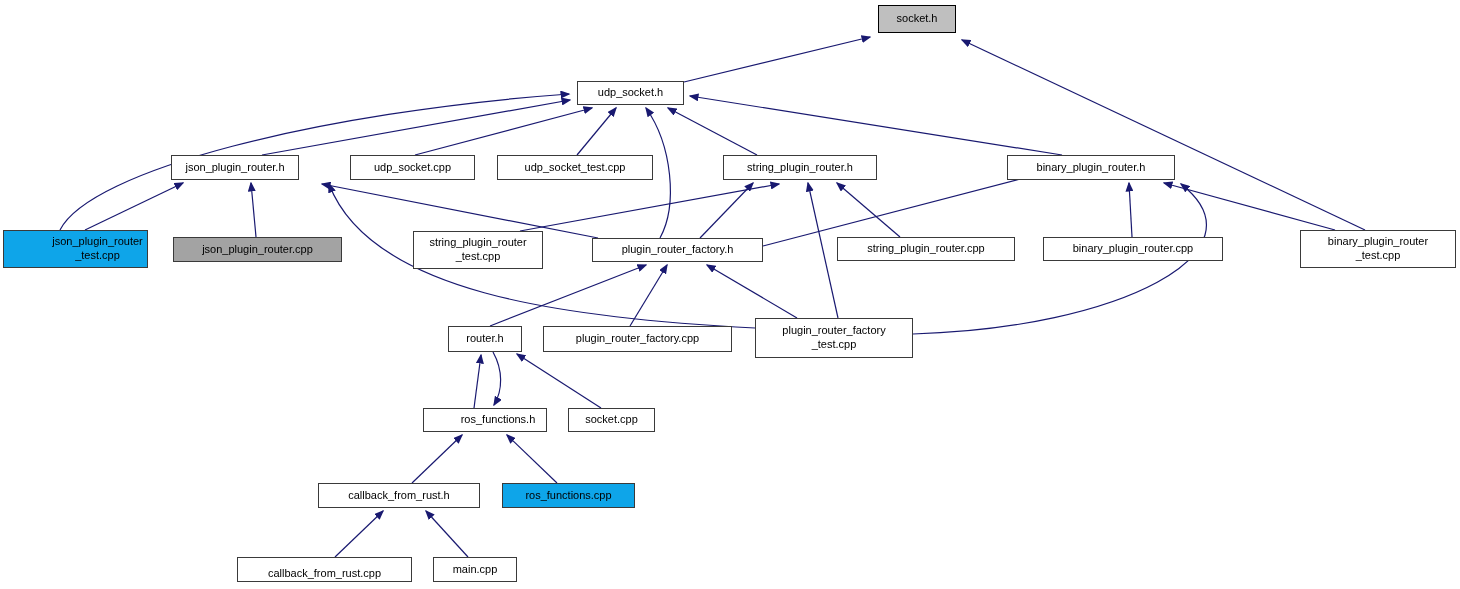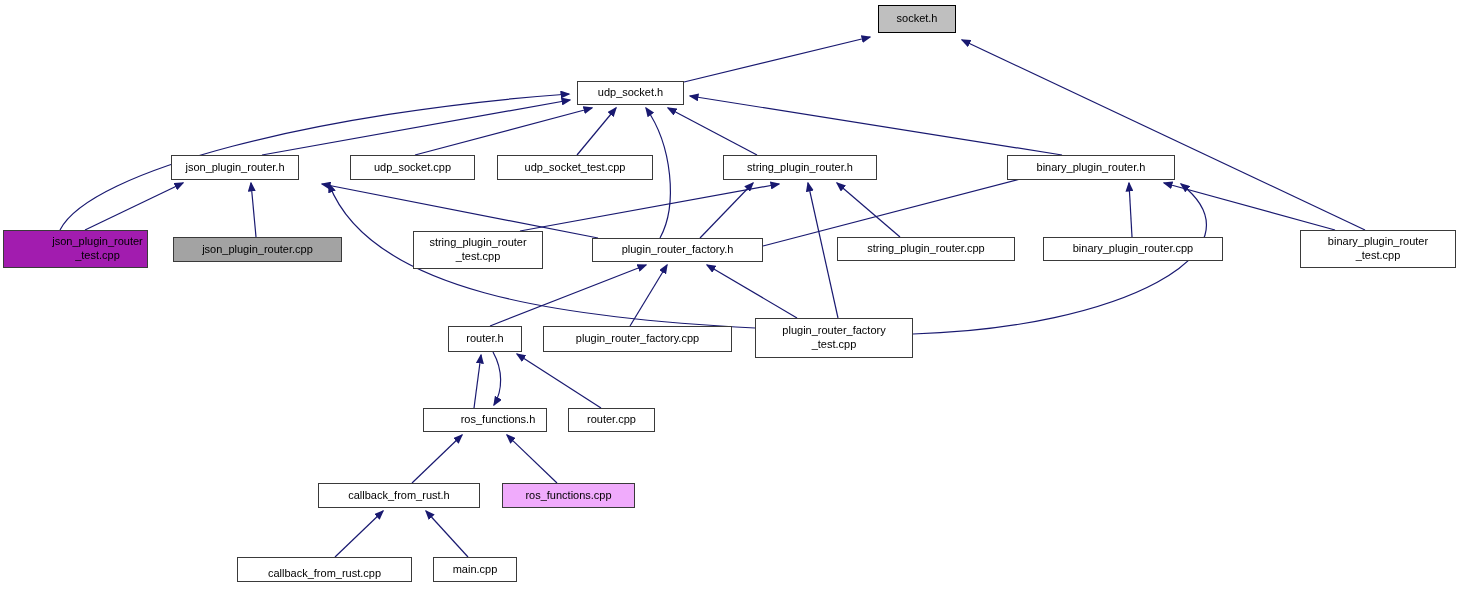--- a/index.html
+++ b/index.html
@@ -101,21 +101,21 @@
       </div>
       <div class="graph-node" style="left: 497px; top: 155px; width: 156px; height: 25px; background: rgb(255, 255, 255);">
         <span class="node-label-line">udp_socket_test.cpp</span>
       </div>
       <div class="graph-node" style="left: 723px; top: 155px; width: 154px; height: 25px; background: rgb(255, 255, 255); text-align: center;">
         <span class="node-label-line">string_plugin_router.h</span>
       </div>
       <div class="graph-node" style="left: 1007px; top: 155px; width: 168px; height: 25px; background: rgb(255, 255, 255);">
         <span class="node-label-line">binary_plugin_router.h</span>
       </div>
-      <div class="graph-node" style="left: 3px; top: 230px; width: 145px; height: 38px; background: #a21caf; padding-left: 44px;">
+      <div class="graph-node" style="left: 3px; top: 230px; width: 145px; height: 38px; background: #0ea5e9; padding-left: 44px;">
         <span class="node-label-line">json_plugin_router</span>
         <span class="node-label-line">_test.cpp</span>
       </div>
       <div class="graph-node" style="left: 173px; top: 237px; width: 169px; height: 25px; background: #a3a3a3;">
         <span class="node-label-line">json_plugin_router.cpp</span>
       </div>
       <div class="graph-node" style="left: 413px; top: 231px; width: 130px; height: 38px; background: rgb(255, 255, 255);">
         <span class="node-label-line">string_plugin_router</span>
         <span class="node-label-line">_test.cpp</span>
       </div>
@@ -139,26 +139,26 @@
         <span class="node-label-line">plugin_router_factory.cpp</span>
       </div>
       <div class="graph-node" style="left: 755px; top: 318px; width: 158px; height: 40px; background: rgb(255, 255, 255);">
         <span class="node-label-line">plugin_router_factory</span>
         <span class="node-label-line">_test.cpp</span>
       </div>
       <div class="graph-node" style="left: 423px; top: 408px; width: 124px; height: 24px; background: rgb(255, 255, 255); padding-left: 26px;">
         <span class="node-label-line">ros_functions.h</span>
       </div>
       <div class="graph-node" style="left: 568px; top: 408px; width: 87px; height: 24px; background: rgb(255, 255, 255);">
-        <span class="node-label-line">router.cpp</span>
+        <span class="node-label-line">socket.cpp</span>
       </div>
       <div class="graph-node" style="left: 318px; top: 483px; width: 162px; height: 25px; background: rgb(255, 255, 255);">
         <span class="node-label-line">callback_from_rust.h</span>
       </div>
-      <div class="graph-node" style="left: 502px; top: 483px; width: 133px; height: 25px; background: #f0abfc;">
+      <div class="graph-node" style="left: 502px; top: 483px; width: 133px; height: 25px; background: #0ea5e9;">
         <span class="node-label-line">ros_functions.cpp</span>
       </div>
       <div class="graph-node" style="left: 237px; top: 557px; width: 175px; height: 25px; background: rgb(255, 255, 255); justify-content: flex-end;">
         <span class="node-label-line">callback_from_rust.cpp</span>
       </div>
       <div class="graph-node" style="left: 433px; top: 557px; width: 84px; height: 25px; background: rgb(255, 255, 255);">
         <span class="node-label-line">main.cpp</span>
       </div>
     </div>
 </div>

